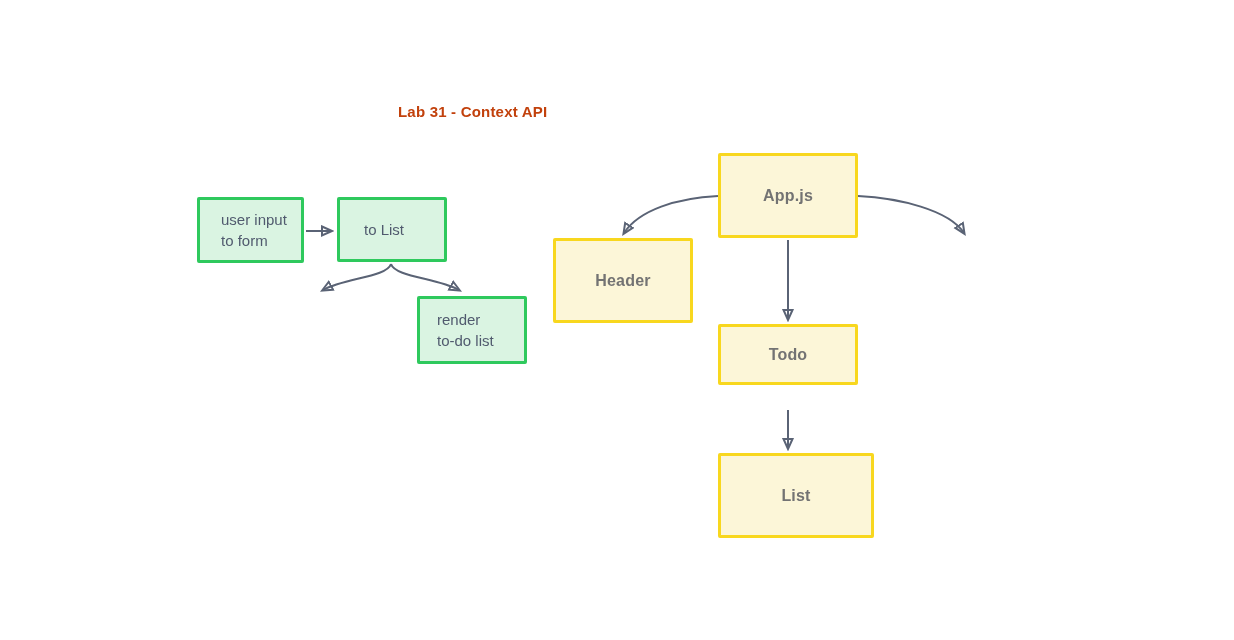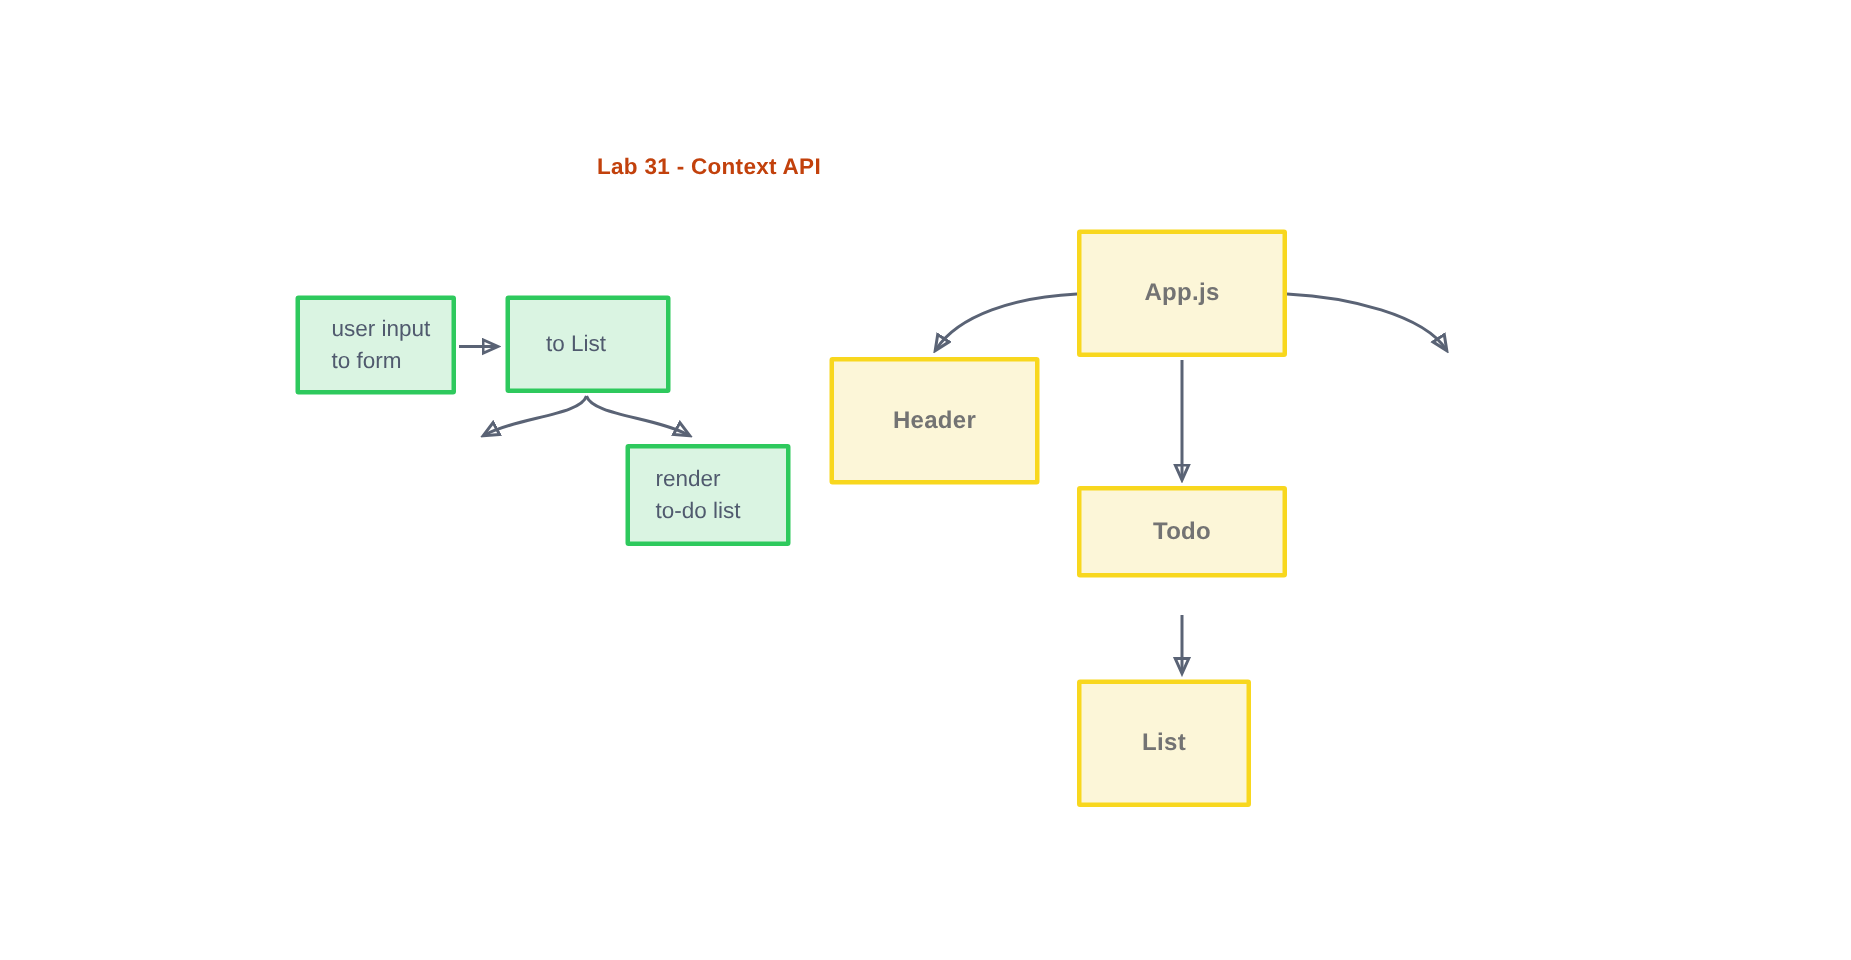--- a/index.html
+++ b/index.html
@@ -72,21 +72,21 @@
 
   
   #n-user-input   { left: 197px; top: 197px; width: 107px; height: 66px; padding-left: 21px; }
   #n-to-list      { left: 337px; top: 197px; width: 110px; height: 65px; padding-left: 24px; }
   #n-update-header{ left: 266px; top: 296px; width: 109px; height: 68px; padding-left: 19px; }
   #n-render-todo  { left: 403px; top: 296px; width: 110px; height: 68px; padding-left: 17px; margin-left: 14px; }
   #n-app          { left: 718px; top: 153px; width: 140px; height: 85px; }
   #n-header       { left: 553px; top: 238px; width: 140px; height: 85px; }
   #n-footer       { left: 898px; top: 238px; width: 140px; height: 86px; }
   #n-todo         { left: 718px; top: 324px; width: 140px; height: 61px; }
-  #n-list         { left: 718px; top: 453px; width: 116px; height: 85px; }
+  #n-list         { left: 718px; top: 453px; width: 156px; height: 85px; }
 </style>
 </head>
 <body>
 
 <div class="canvas">
 
   <div class="diagram-title">Lab 31 - Context API</div>
 
   <svg class="arrows" width="1234" height="640" viewBox="0 0 1234 640" xmlns="http://www.w3.org/2000/svg">
     <defs>

